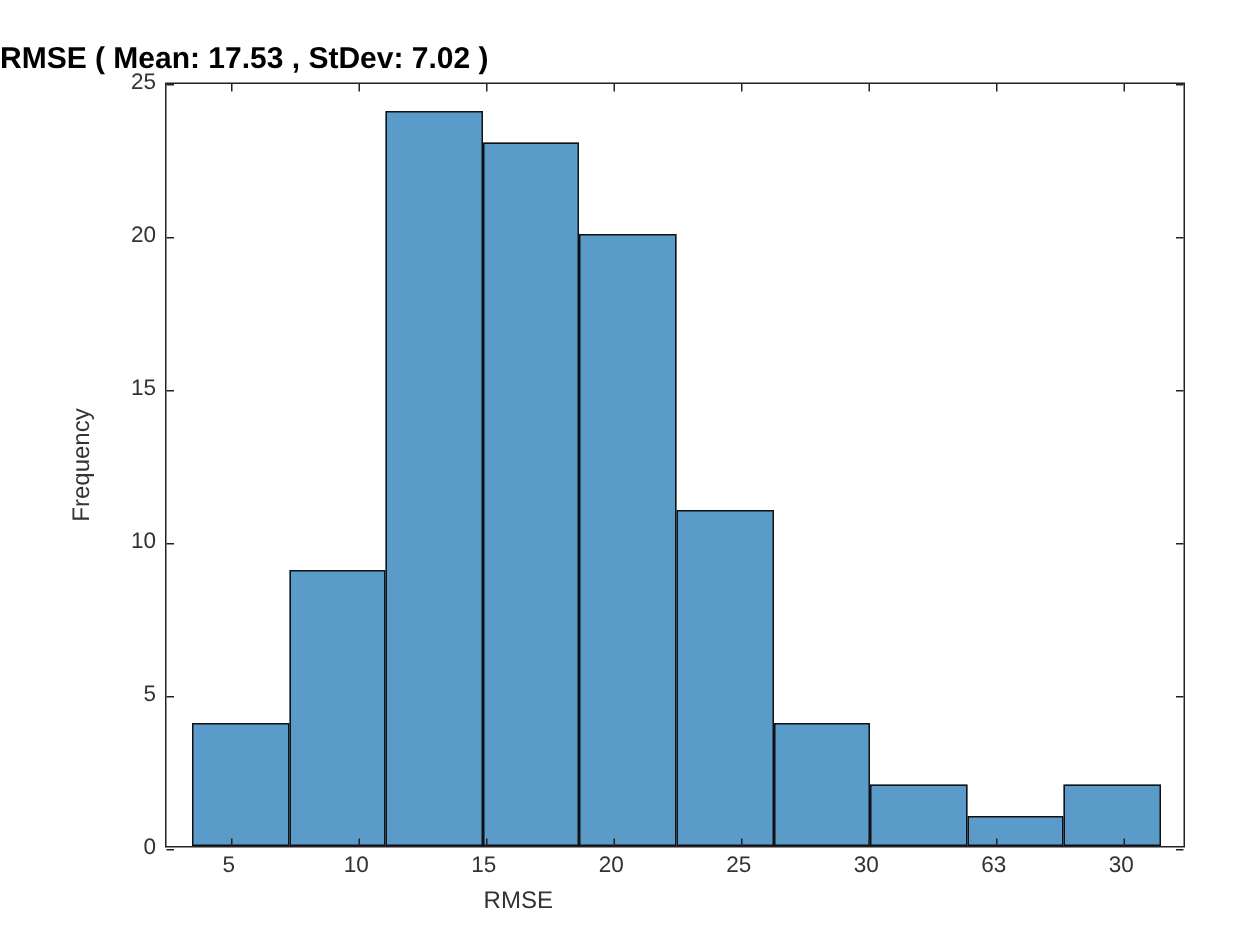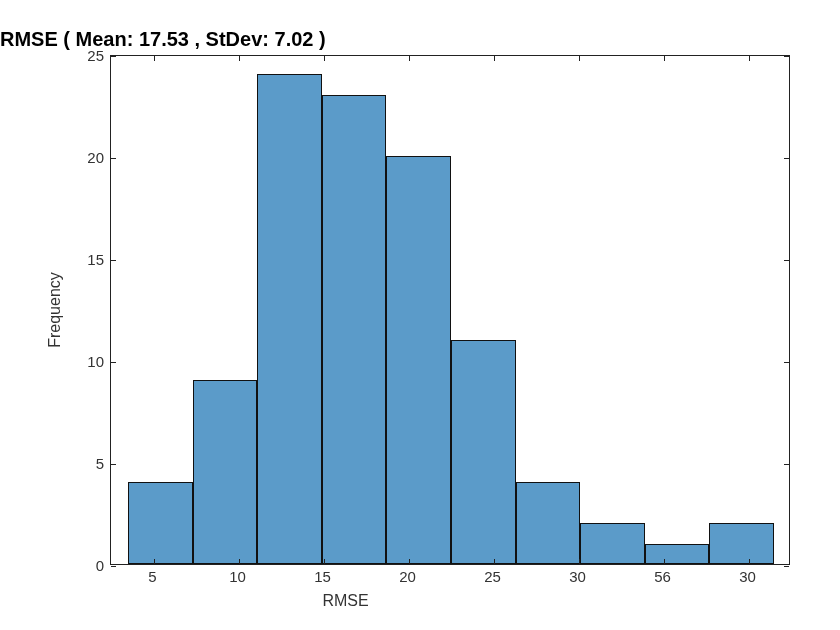--- a/index.html
+++ b/index.html
@@ -156,21 +156,21 @@
       <div class="ytick-mark" style="top: 0px;"></div>
       <div class="ytick-mark-r" style="top: 0px;"></div>
     </div>
 
 <div class="xtick-label" style="left: 152.5px;">5</div>
     <div class="xtick-label" style="left: 237.5px;">10</div>
     <div class="xtick-label" style="left: 322.5px;">15</div>
     <div class="xtick-label" style="left: 407.5px;">20</div>
     <div class="xtick-label" style="left: 492.5px;">25</div>
     <div class="xtick-label" style="left: 577.5px;">30</div>
-    <div class="xtick-label" style="left: 662.5px;">56</div>
+    <div class="xtick-label" style="left: 662.5px;">63</div>
     <div class="xtick-label" style="left: 747.5px;">30</div>
     <div class="ytick-label" style="top: 565px; right: 736px;">0</div>
     <div class="ytick-label" style="top: 463px; right: 736px;">5</div>
     <div class="ytick-label" style="top: 361px; right: 736px;">10</div>
     <div class="ytick-label" style="top: 259px; right: 736px;">15</div>
     <div class="ytick-label" style="top: 157px; right: 736px;">20</div>
     <div class="ytick-label" style="top: 55px; right: 736px;">25</div>
   </div>
 
 </body></html>

